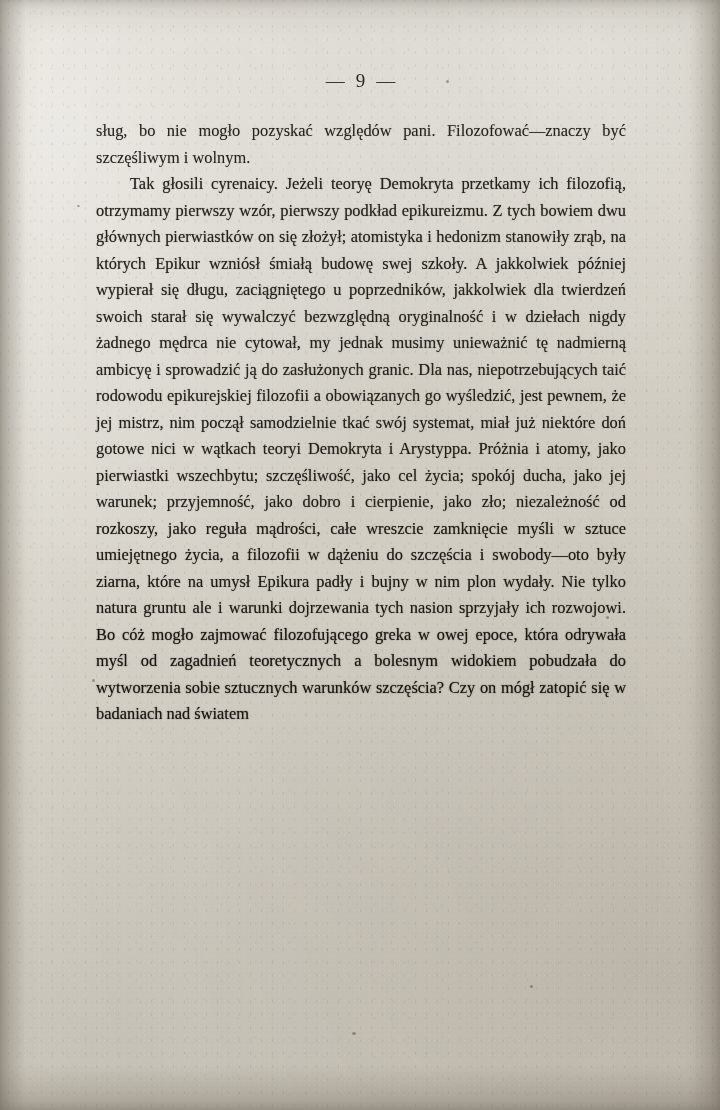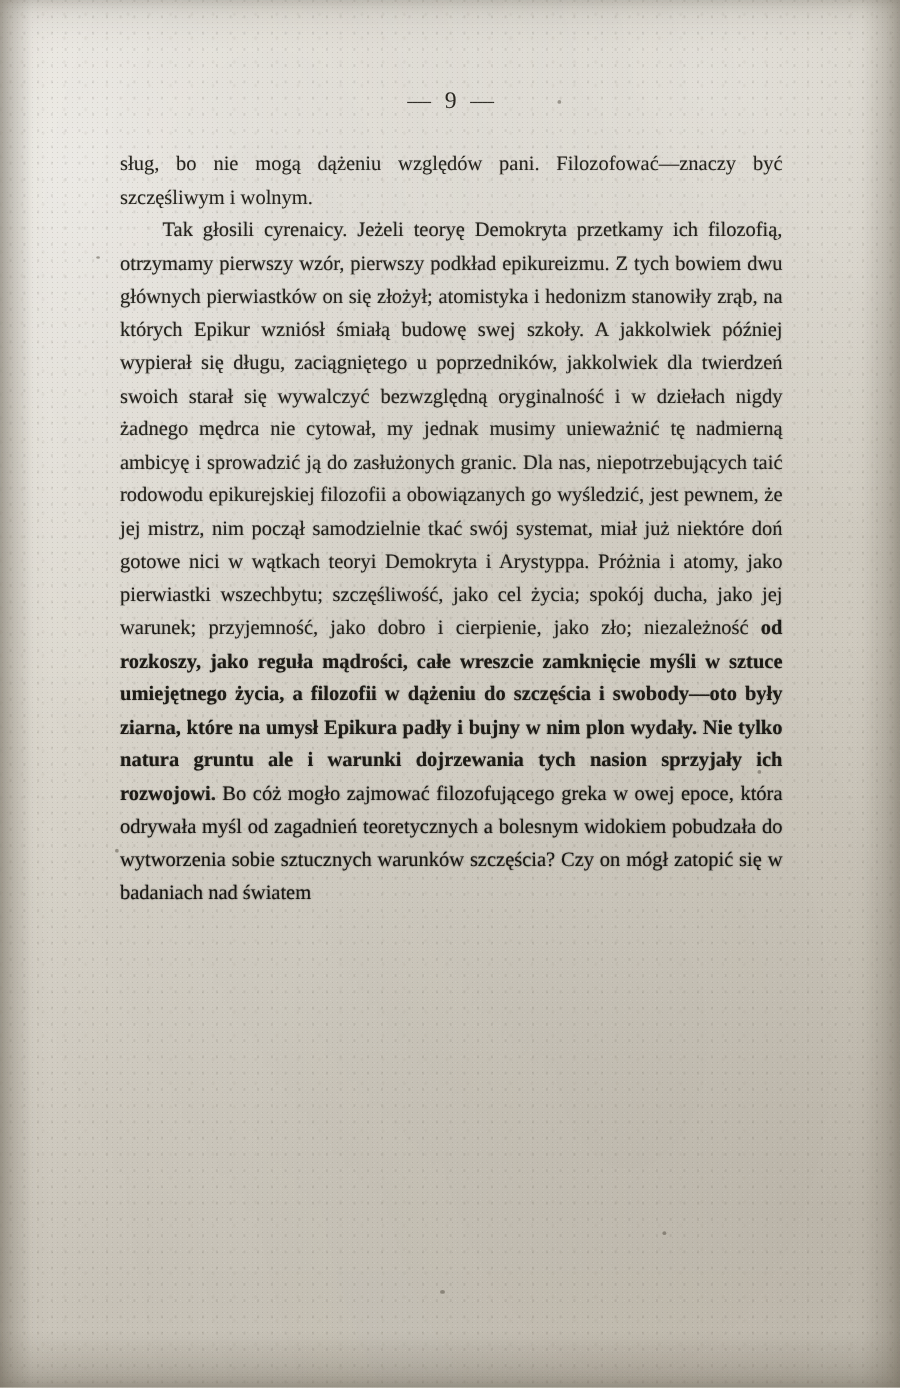--- a/index.html
+++ b/index.html
@@ -120,21 +120,21 @@
   }
   #p1 {
     margin-bottom: 0;
   }
   #p2 {
     text-indent: 34px;
   }
   
   .ink-1 { font-weight: 400; color: #24221c; }
   .ink-2 { font-weight: 400; color: #1f1d18; text-shadow: 0 0 1px rgba(30,28,22,0.55); }
-  .ink-3 { font-weight: 700; color: #1b1914; text-shadow: 0 0 1px rgba(25,23,18,0.6); }
+  .ink-3 { font-weight: 400; color: #1b1914; text-shadow: 0 0 1px rgba(25,23,18,0.6); }
   .ink-4 { font-weight: 400; color: #171511; text-shadow: 0 0 1.2px rgba(20,18,14,0.7); }
 
   
   .speck {
     position: absolute;
     background: rgba(70,64,54,0.45);
     border-radius: 50%;
     pointer-events: none;
   }
 </style>
@@ -142,21 +142,21 @@
 <body>
 
 <div id="page">
 
   <div id="content">
 
     <div id="folio">
       <span class="dash">—</span><span>9</span><span class="dash">—</span>
     </div>
 
-    <p class="para ink-1" id="p1">sług, bo nie mogą dążeniu względów pani. Filozofować—znaczy być szczęśliwym i wolnym.</p>
+    <p class="para ink-1" id="p1">sług, bo nie mogło pozyskać względów pani. Filozofować—znaczy być szczęśliwym i wolnym.</p>
 
     <p class="para ink-2" id="p2"><span class="ink-1">Tak głosili cyrenaicy. Jeżeli teoryę Demokryta przetkamy ich filozofią, otrzymamy pierwszy wzór, pierwszy podkład epikureizmu. Z tych bowiem dwu głównych pierwiastków on się złożył; atomistyka i hedonizm stanowiły zrąb, na których Epikur wzniósł śmiałą budowę swej szkoły. A jakkolwiek później wypierał się długu, zaciągniętego u poprzedników, jakkolwiek dla twierdzeń swoich starał się wywalczyć bezwzględną oryginalność i w dziełach nigdy żadnego mędrca nie cytował, my jednak musimy unieważnić tę nadmierną ambicyę i sprowadzić ją do zasłużonych granic. Dla nas, niepotrzebujących taić rodowodu epikurejskiej filozofii a obowiązanych go </span><span class="ink-2">wyśledzić, jest pewnem, że jej mistrz, nim począł samodzielnie tkać swój systemat, miał już niektóre doń gotowe nici w wątkach teoryi Demokryta i Arystyppa. Próżnia i atomy, jako pierwiastki wszechbytu; szczęśliwość, jako cel życia; spokój ducha, jako jej warunek; przyjemność, jako dobro i cierpienie, jako zło; niezależność </span><span class="ink-3">od rozkoszy, jako reguła mądrości, całe wreszcie zamknięcie myśli w sztuce umiejętnego życia, a filozofii w dążeniu do szczęścia i swobody—oto były ziarna, które na umysł Epikura padły i bujny w nim plon wydały. Nie tylko natura gruntu ale i warunki dojrzewania tych nasion sprzyjały ich rozwojowi. </span><span class="ink-4">Bo cóż mogło zajmować filozofującego greka w owej epoce, która odrywała myśl od zagadnień teoretycznych a bolesnym widokiem pobudzała do wytworzenia sobie sztucznych warunków szczęścia? Czy on mógł zatopić się w badaniach nad światem </span></p>
 
   </div>
 
   <div class="speck" style="left:77px; top:205px; width:3px; height:2px;"></div>
   <div class="speck" style="left:92px; top:679px; width:3px; height:3px;"></div>
   <div class="speck" style="left:606px; top:616px; width:3px; height:3px;"></div>
   <div class="speck" style="left:446px; top:80px; width:3px; height:3px;"></div>
   <div class="speck" style="left:530px; top:985px; width:3px; height:3px;"></div>

